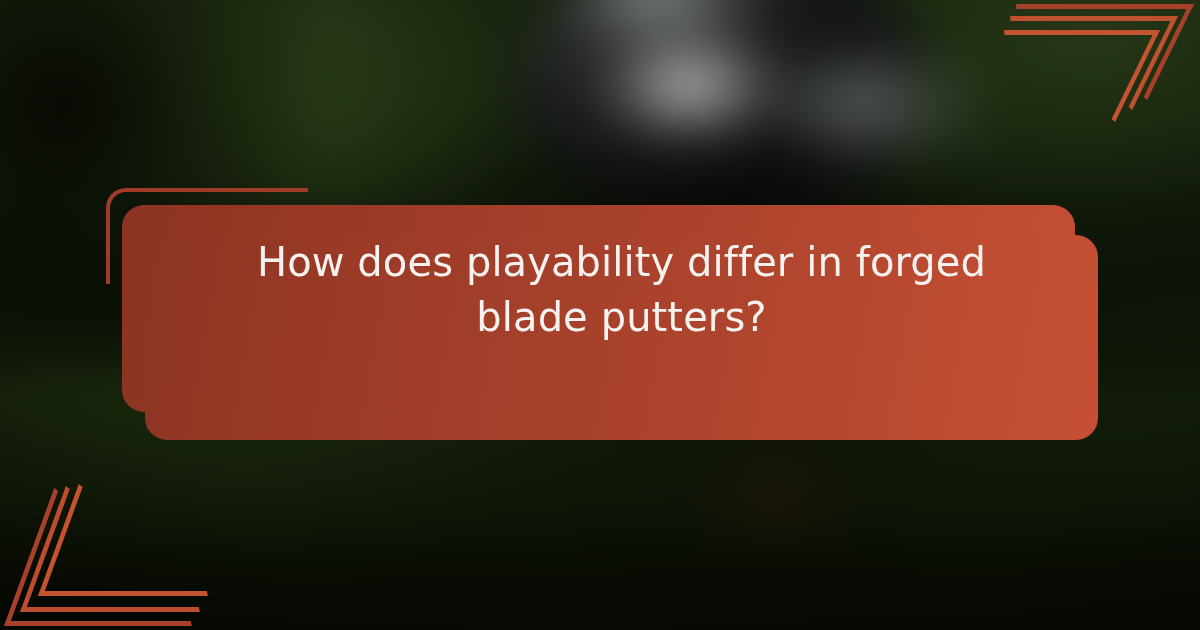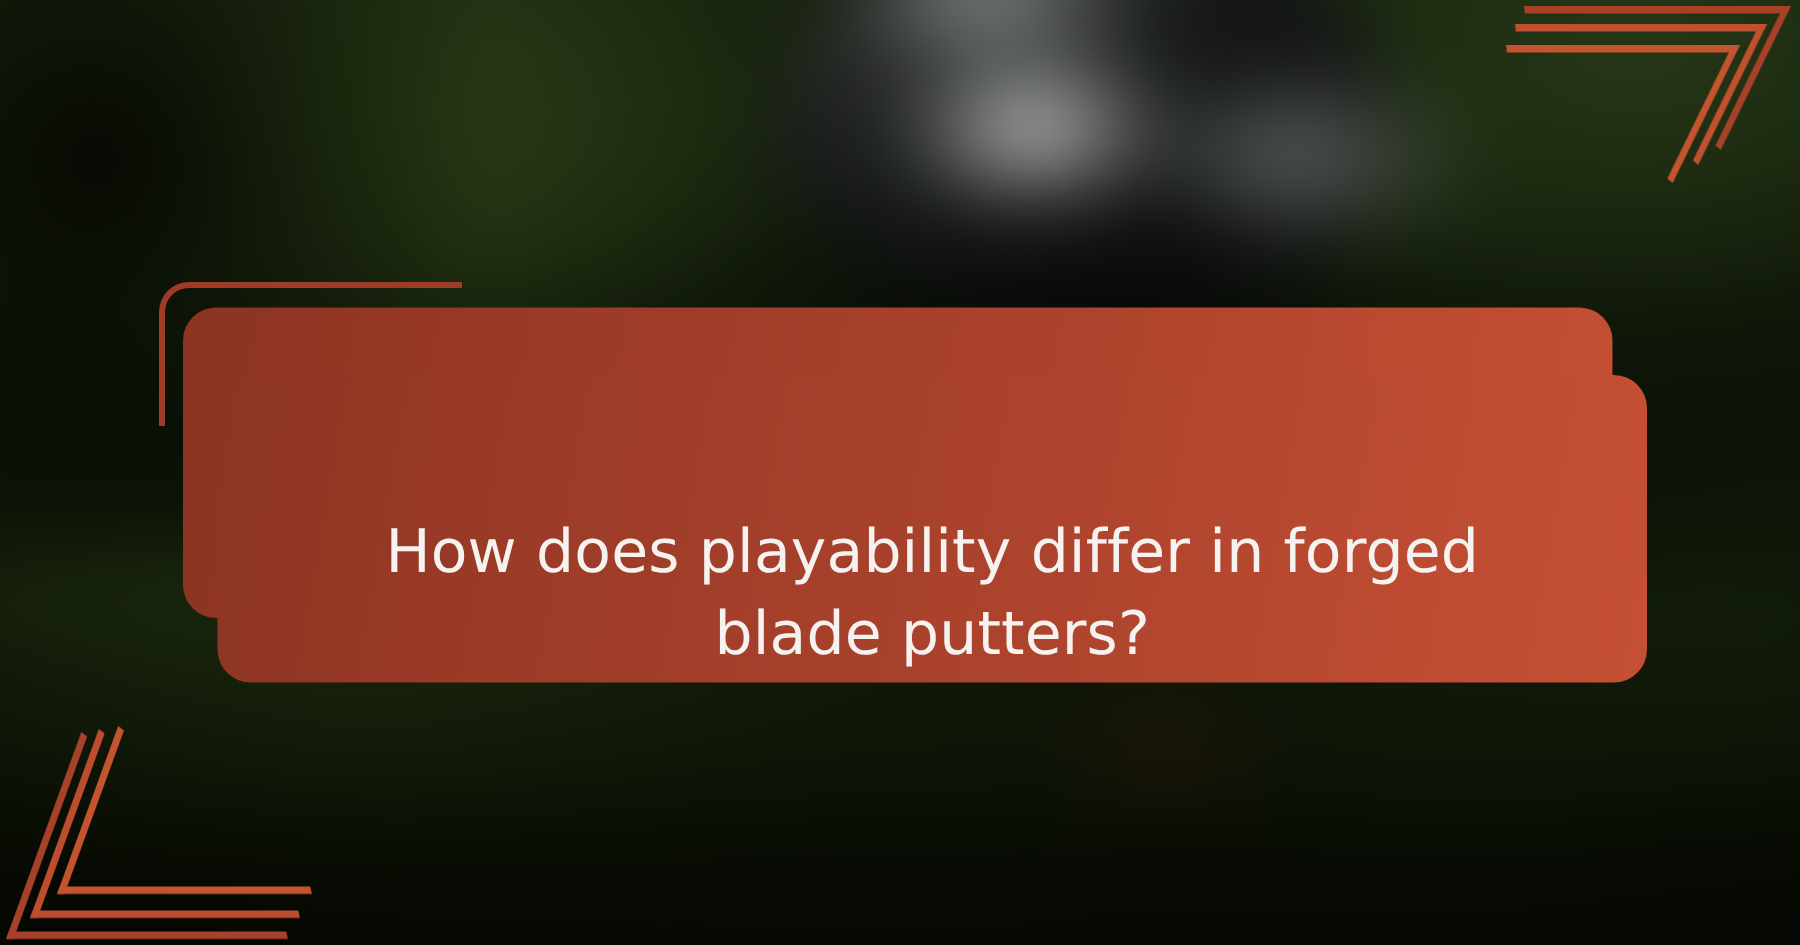--- a/index.html
+++ b/index.html
@@ -182,26 +182,26 @@
   }
   .card-mid {
     position: absolute;
     left: 122px; top: 205px;
     width: 953px; height: 207px;
     border-radius: 22px;
     background: linear-gradient(100deg, #8c3322 0%, #9c3b27 28%, #ab422c 58%, #bd4b31 85%, #c44f34 100%);
   }
   .card-main {
     position: absolute;
-    left: 145px; top: 250px;
+    left: 145px; top: 235px;
     width: 953px; height: 205px;
     border-radius: 22px;
     background: linear-gradient(100deg, #8d3423 0%, #9d3c28 26%, #ac432d 56%, #be4c32 86%, #c55034 100%);
     display: flex;
-    align-items: flex-end;
+    align-items: flex-start;
     justify-content: center;
   }
   .card-title {
     width: 760px;
     margin: 0;
     text-align: center;
     color: #f6f2ef;
     font-size: 40px;
     font-weight: 400;
     line-height: 1.38;

